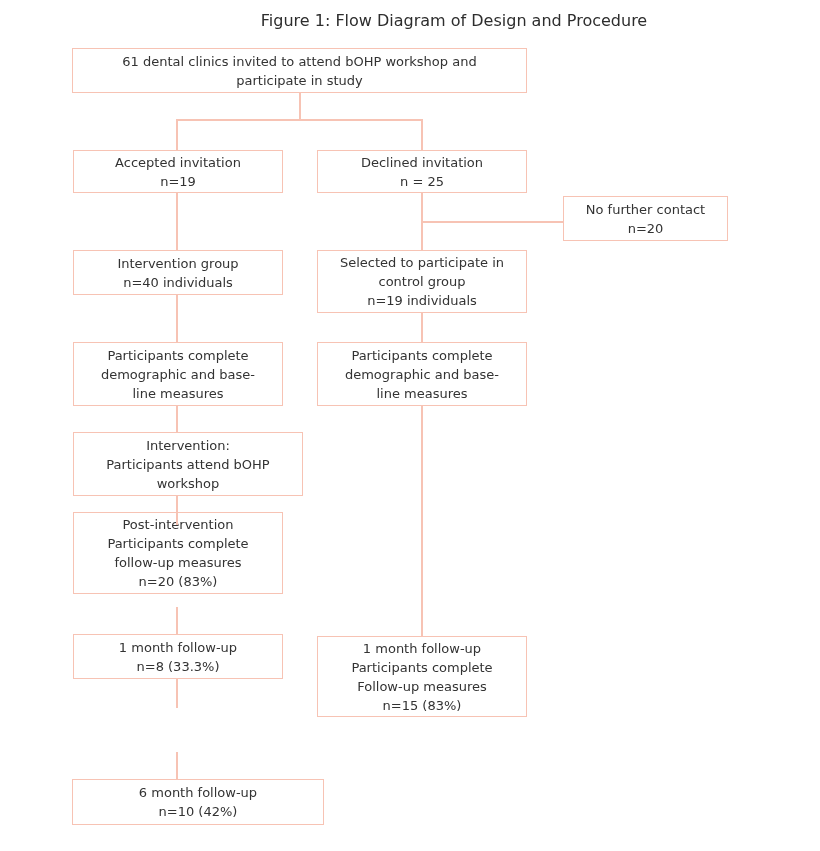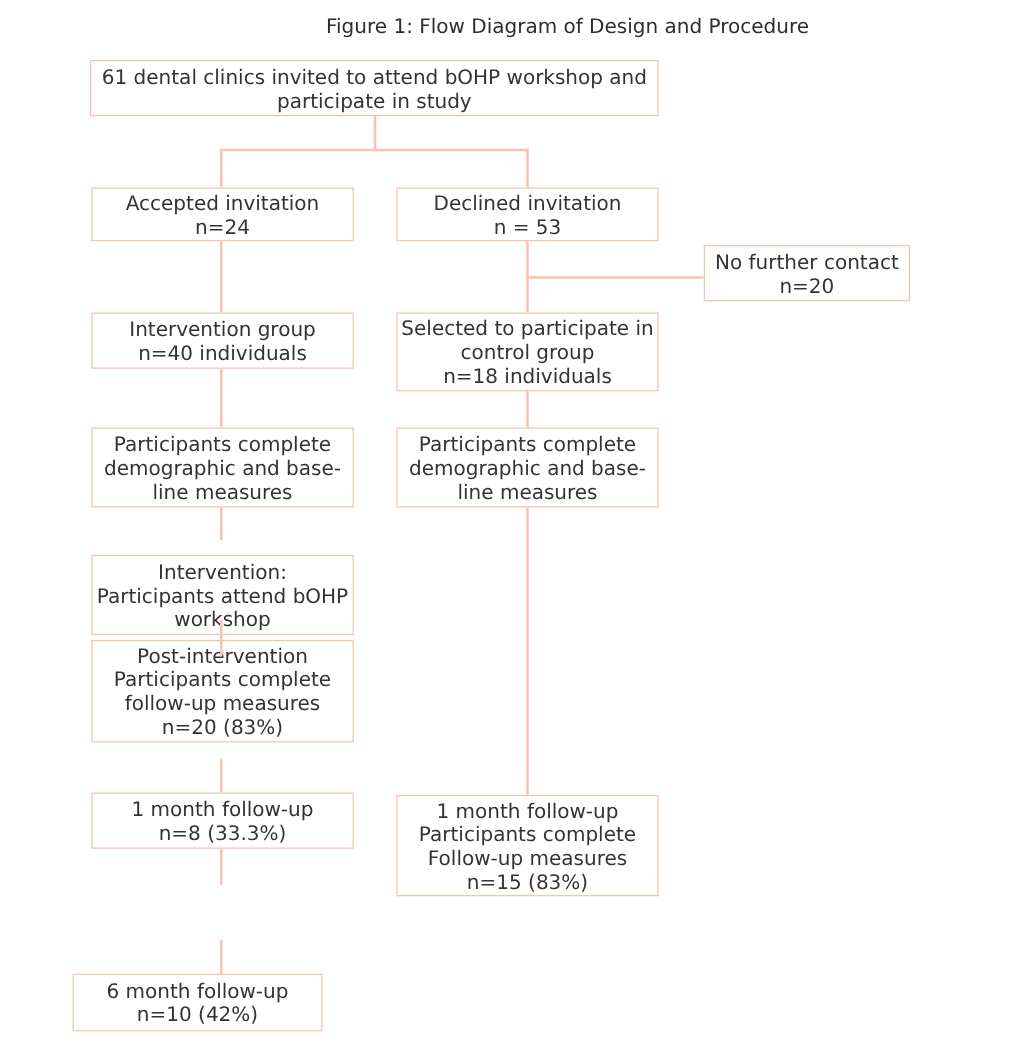--- a/index.html
+++ b/index.html
@@ -30,21 +30,21 @@
   }
   .box {
     position: absolute;
     box-sizing: border-box;
     border: 1.5px solid #f7c3b4;
     background: #ffffff;
     display: flex;
     align-items: center;
     justify-content: center;
     text-align: center;
-    font-size: 16px;
+    font-size: 13px;
     line-height: 19px;
     white-space: pre-line;
     color: #333333;
   }
   .line {
     position: absolute;
     background: #f7c3b4;
   }
   .vline { width: 2px; }
   .hline { height: 2px; }
@@ -52,50 +52,50 @@
 </head>
 <body>
 
 <div class="stage">
 
   <div class="figure-title">Figure 1: Flow Diagram of Design and Procedure</div>
 
   <div class="box" style="left:72px;  top:48px;  width:455px; height:45px">61 dental clinics invited to attend bOHP workshop and
 participate in study</div>
   <div class="box" style="left:73px;  top:150px; width:210px; height:43px">Accepted invitation
-n=24</div>
+n=19</div>
   <div class="box" style="left:317px; top:150px; width:210px; height:43px">Declined invitation
-n = 53</div>
+n = 25</div>
   <div class="box" style="left:563px; top:196px; width:165px; height:45px">No further contact
 n=20</div>
   <div class="box" style="left:73px;  top:250px; width:210px; height:45px">Intervention group
 n=40 individuals</div>
   <div class="box" style="left:317px; top:250px; width:210px; height:63px">Selected to participate in
 control group
-n=18 individuals</div>
+n=19 individuals</div>
   <div class="box" style="left:73px;  top:342px; width:210px; height:64px">Participants complete
 demographic and base-
 line measures</div>
   <div class="box" style="left:317px; top:342px; width:210px; height:64px">Participants complete
 demographic and base-
 line measures</div>
-  <div class="box" style="left:73px;  top:444px; width:210px; height:64px">Intervention:
+  <div class="box" style="left:73px;  top:432px; width:230px; height:64px">Intervention:
 Participants attend bOHP
 workshop</div>
   <div class="box" style="left:73px;  top:512px; width:210px; height:82px">Post-intervention
 Participants complete
 follow-up measures
 n=20 (83%)</div>
   <div class="box" style="left:73px;  top:634px; width:210px; height:45px">1 month follow-up
 n=8 (33.3%)</div>
   <div class="box" style="left:317px; top:636px; width:210px; height:81px">1 month follow-up
 Participants complete
 Follow-up measures
 n=15 (83%)</div>
-  <div class="box" style="left:58px;  top:779px; width:200px; height:46px">6 month follow-up
+  <div class="box" style="left:72px;  top:779px; width:252px; height:46px">6 month follow-up
 n=10 (42%)</div>
 
   <div class="line vline" style="left:299px; top:93px;  height:28px"></div>
   <div class="line hline" style="left:176px; top:119px; width:247px"></div>
   <div class="line vline" style="left:176px; top:119px; height:31px"></div>
   <div class="line vline" style="left:421px; top:119px; height:31px"></div>
   <div class="line vline" style="left:176px; top:193px; height:57px"></div>
   <div class="line vline" style="left:421px; top:193px; height:57px"></div>
   <div class="line hline" style="left:421px; top:221px; width:142px"></div>
   <div class="line vline" style="left:176px; top:295px; height:47px"></div>

